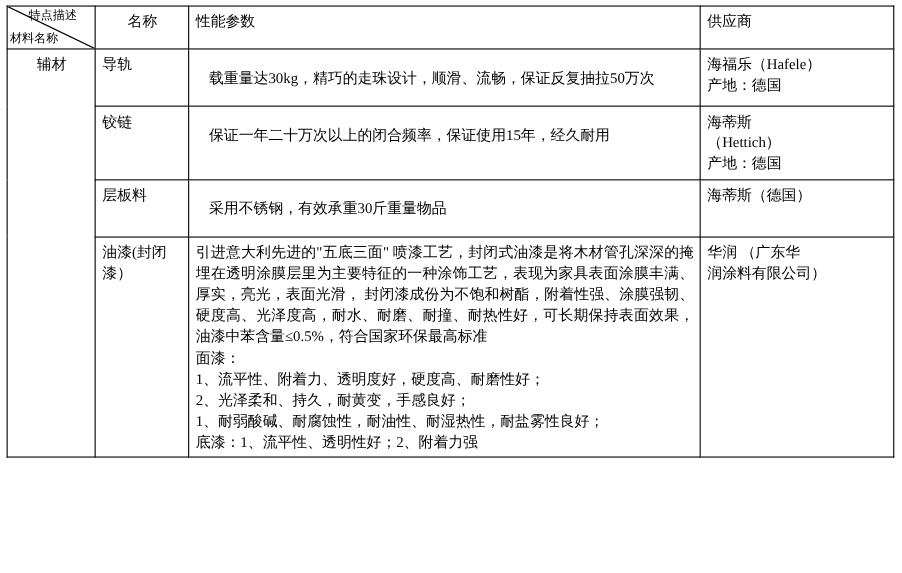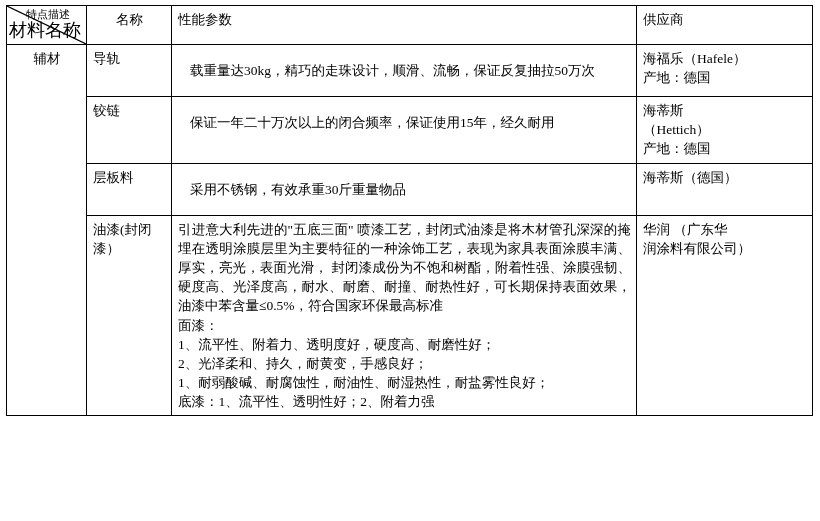--- a/index.html
+++ b/index.html
@@ -56,21 +56,21 @@
     position: absolute;
     top: 1px;
     right: 16px;
     font-size: 11px;
     white-space: nowrap;
   }
   td.corner .lbl-material {
     position: absolute;
     bottom: 0px;
     left: 2px;
-    font-size: 18px;
+    font-size: 11px;
     white-space: nowrap;
   }
   td.head {
     height: 30px;
     font-size: 13.5px;
     vertical-align: middle;
     padding-top: 5px;
     margin-top: 13px;
   }
   td.center {

